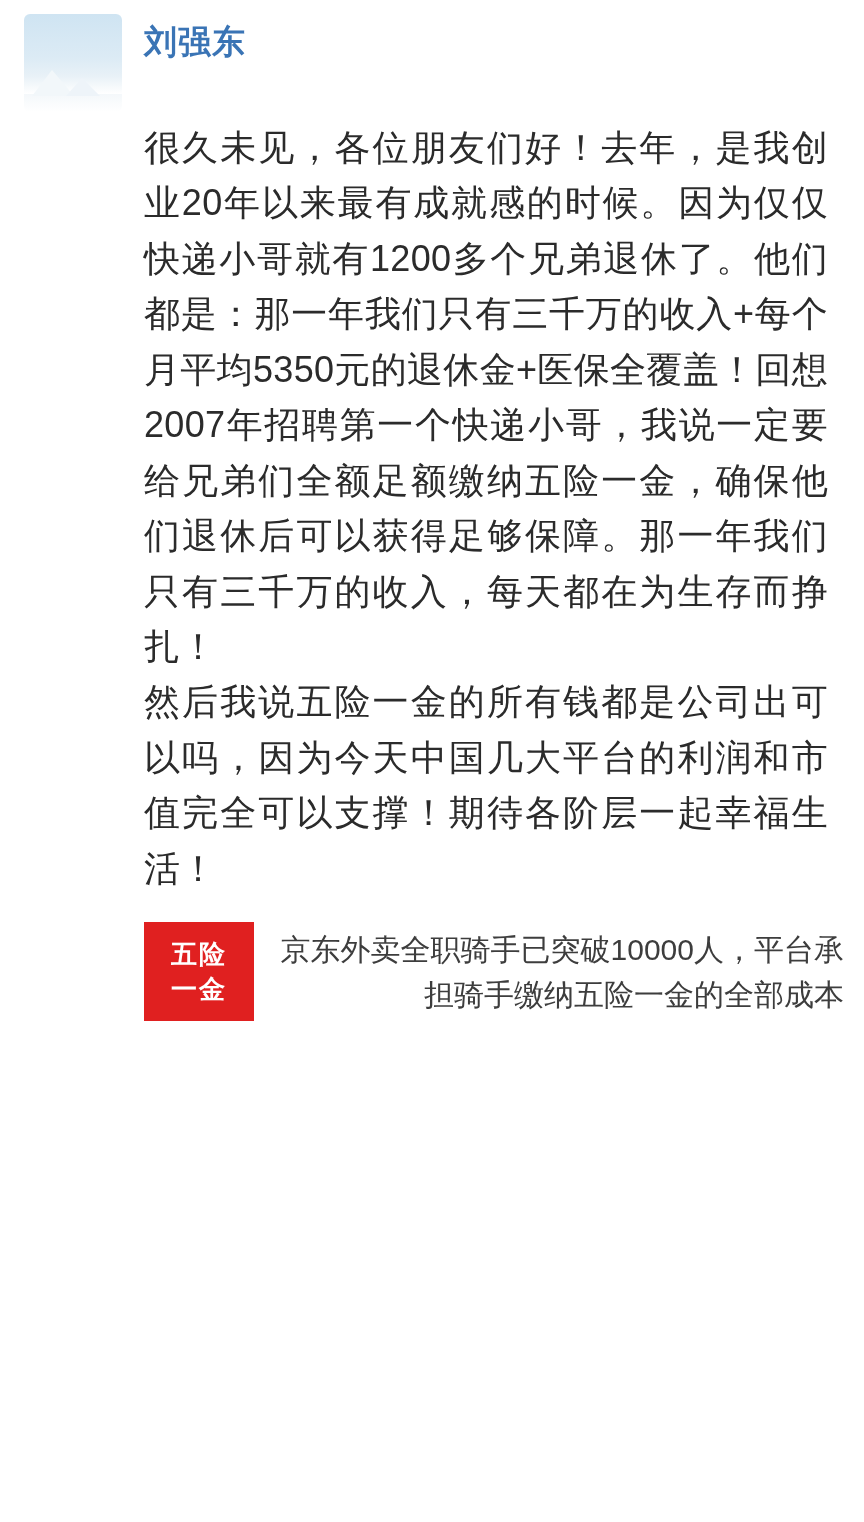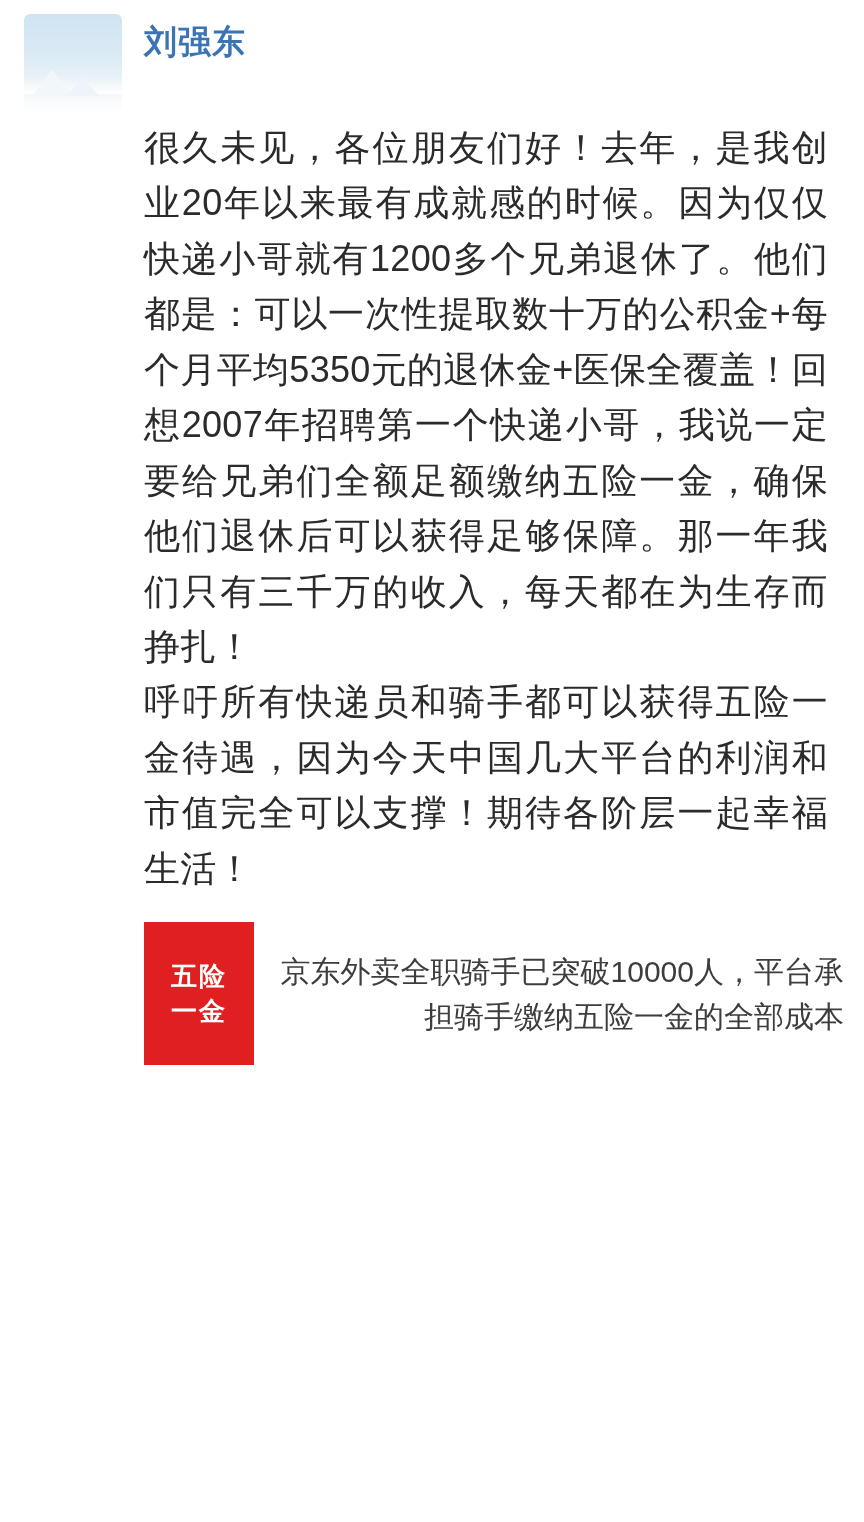--- a/index.html
+++ b/index.html
@@ -98,21 +98,21 @@
   .card {
     margin: 26px 0 0 120px;
     display: flex;
     align-items: stretch;
     width: 700px;
   }
 
   .card-thumb {
     flex: 0 0 110px;
     width: 110px;
-    height: 143px;
+    height: 99px;
     background: #e02020;
     color: #ffffff;
     display: flex;
     flex-direction: column;
     align-items: center;
     justify-content: center;
     font-size: 26px;
     font-weight: 700;
     line-height: 1.35;
     letter-spacing: 2px;
@@ -139,22 +139,22 @@
       <div class="horizon"></div>
       <div class="peak"></div>
       <div class="peak2"></div>
     </div>
     <div class="header-text">
       <div class="author-name">刘强东</div>
     </div>
   </div>
 
   <div class="post-body">
-    <p>很久未见，各位朋友们好！去年，是我创业20年以来最有成就感的时候。因为仅仅快递小哥就有1200多个兄弟退休了。他们都是：可以一次性提取数十万的公积金+每个月平均5350元的退休金+医保全覆盖！回想2007年招聘第一个快递小哥，我说一定要给兄弟们全额足额缴纳五险一金，确保他们退休后可以获得足够保障。那一年我们只有三千万的收入，每天都在为生存而挣扎！</p>
-    <p>呼吁所有快递员和骑手都可以获得五险一金待遇，因为今天中国几大平台的利润和市值完全可以支撑！期待各阶层一起幸福生活！</p>
+    <p>很久未见，各位朋友们好！去年，是我创业20年以来最有成就感的时候。因为仅仅快递小哥就有1200多个兄弟退休了。他们都是：那一年我们只有三千万的收入+每个月平均5350元的退休金+医保全覆盖！回想2007年招聘第一个快递小哥，我说一定要给兄弟们全额足额缴纳五险一金，确保他们退休后可以获得足够保障。那一年我们只有三千万的收入，每天都在为生存而挣扎！</p>
+    <p>然后我说五险一金的所有钱都是公司出可以吗，因为今天中国几大平台的利润和市值完全可以支撑！期待各阶层一起幸福生活！</p>
   </div>
 
   <div class="card">
     <div class="card-thumb">
       <span>五险</span>
       <span>一金</span>
     </div>
     <div class="card-text">京东外卖全职骑手已突破10000人，平台承担骑手缴纳五险一金的全部成本</div>
   </div>
 

